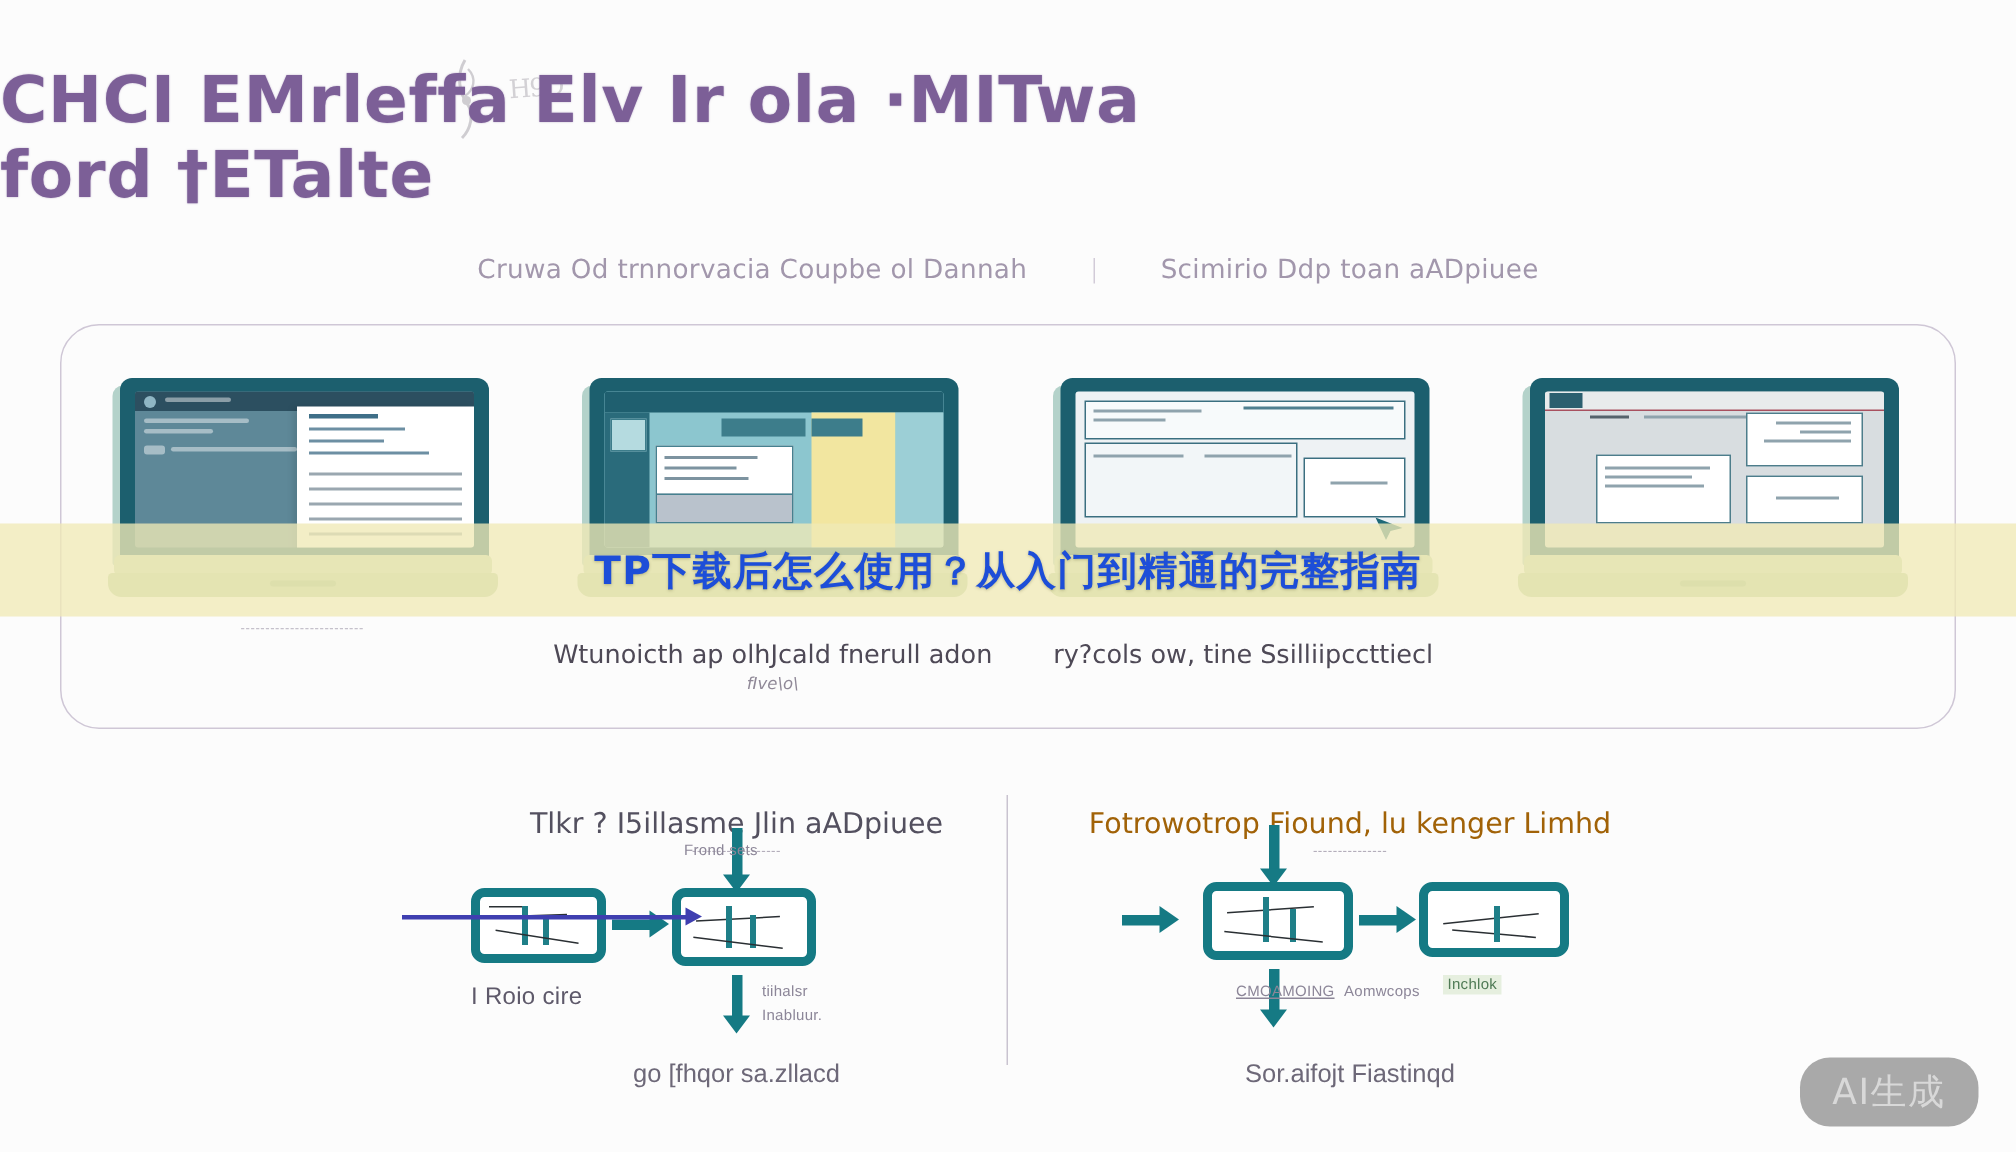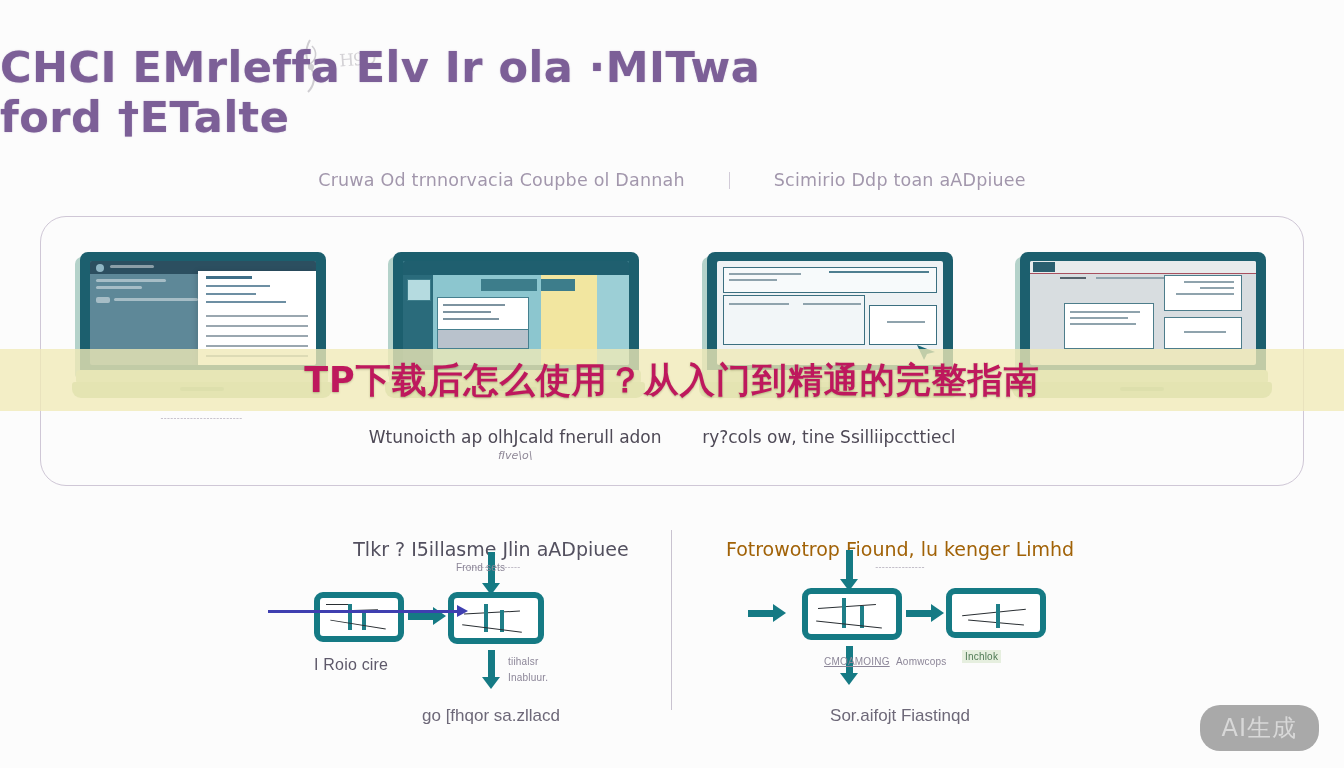--- a/index.html
+++ b/index.html
@@ -172,21 +172,21 @@
   .flow-lbl{position:absolute;font-size:10px;color:#8c8698;letter-spacing:.2px;}
   .flow-lbl.grn{color:#4f7a55;background:#e6efdf;padding:1px 3px;}
 
   
   .banner{
     position:absolute;left:0;right:0;top:349px;height:62px;
     background:rgba(240,233,182,.78);
     display:flex;align-items:center;justify-content:center;
   }
   .banner-text{
-    color:#be185d;font-size:35px;font-weight:700;letter-spacing:1px;
+    color:#1d4ed8;font-size:26px;font-weight:700;letter-spacing:1px;
     font-family:"DejaVu Sans",sans-serif;
     text-shadow:0 1px 2px rgba(90,85,40,.35);
     white-space:nowrap;
   }
 
   
   .ai-badge{
     position:absolute;right:25px;bottom:17px;
     background:#a9a9a9;color:#d8d8d8;
     border-radius:20px;padding:7px 22px;

